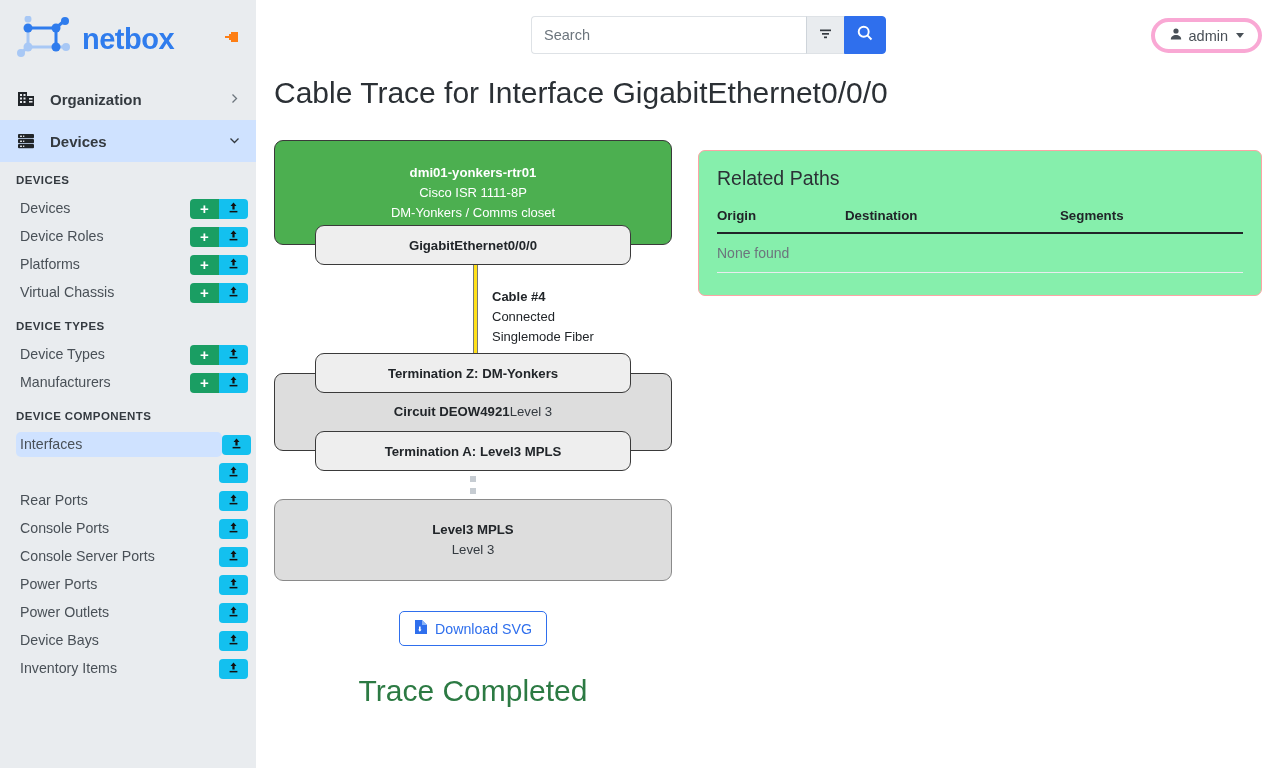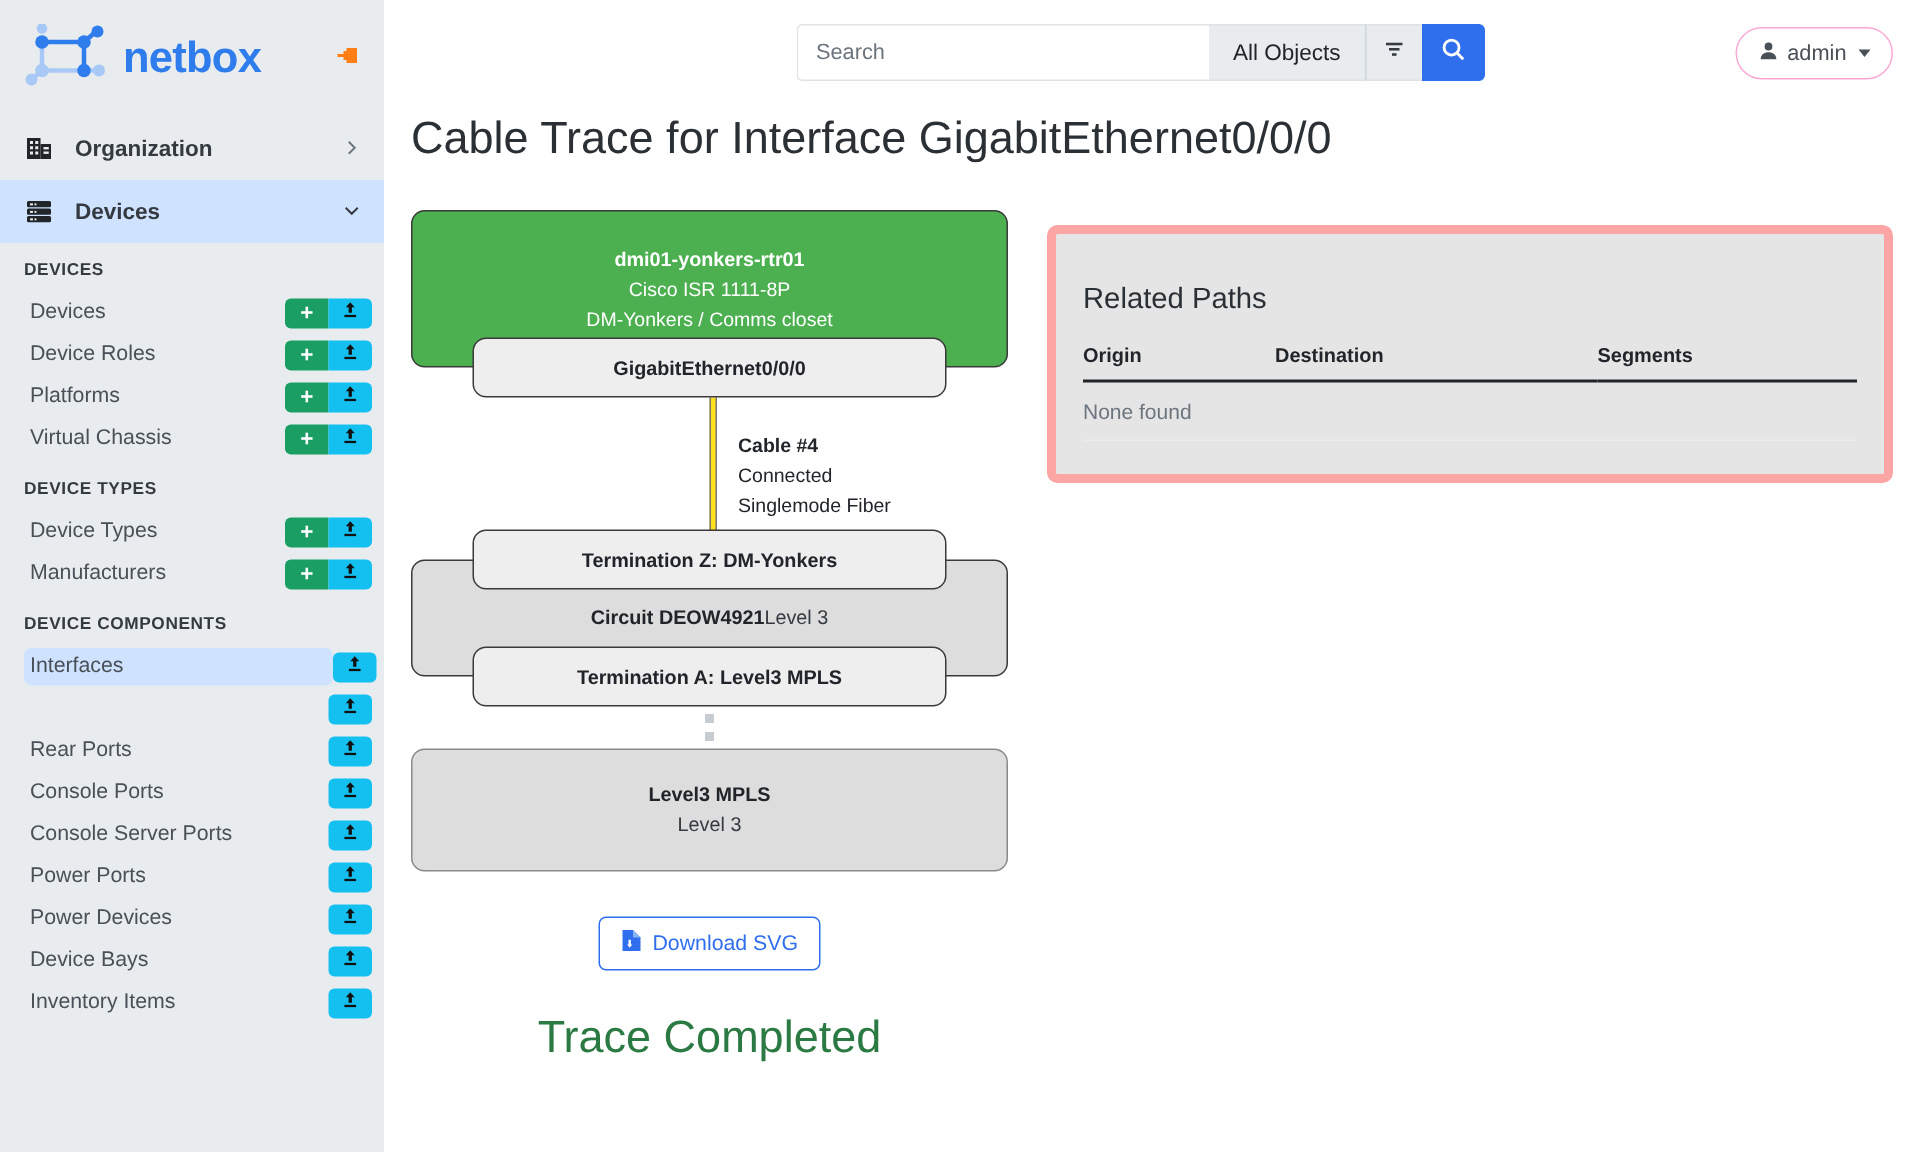--- a/index.html
+++ b/index.html
@@ -104,21 +104,21 @@
   }
   .search-go {
     display: flex; align-items: center; justify-content: center;
     width: 42px; height: 38px; background: #2f6fed;
     border: 1px solid #2f6fed; border-radius: 0 4px 4px 0; cursor: pointer;
   }
   .userbtn {
     position: absolute; right: 18px; top: 18px;
     height: 35px; min-width: 102px;
     display: flex; align-items: center; justify-content: center; gap: 6px;
-    border: 1px solid #f9a8d4; border-radius: 18px;
+    border: 4px solid #f9a8d4; border-radius: 18px;
     background: #fff; color: #495057; font-size: 14.5px;
     padding: 0 14px; cursor: pointer;
   }
   .caret {
     width: 0; height: 0; border-left: 4.5px solid transparent;
     border-right: 4.5px solid transparent; border-top: 5px solid #495057;
     margin-left: 2px;
   }
 
   .page-title {
@@ -196,22 +196,22 @@
     background: #fff; color: #2f6fed;
     font-size: 14.2px; padding: 7px 14px; cursor: pointer;
   }
   .trace-done {
     text-align: center; color: #2c7a43;
     font-size: 30px; font-weight: 400; margin-top: 28px;
   }
 
   
   .card {
-    border: 6px solid #fca5a5; border-radius: 7px; background: #e5e5e5;
-    padding: 32px 18px 22px 18px;
+    border: 1px solid #fca5a5; border-radius: 7px; background: #86efac;
+    padding: 16px 18px 22px 18px;
   }
   .card-title { font-size: 19.5px; color: #2b3035; font-weight: 400; margin-bottom: 18px; }
   table.rp { width: 100%; border-collapse: collapse; }
   table.rp th {
     text-align: left; font-size: 13.3px; font-weight: 700; color: #212529;
     padding: 0 0 9px 0; border-bottom: 2px solid #212529;
   }
   table.rp td {
     font-size: 14px; color: #6c757d; padding: 11px 0;
     border-bottom: 1px solid #e9ecef;
@@ -446,21 +446,21 @@
           <div class="btn-group">
             <div class="mini-btn mini-imp only">
               <span><svg width="13" height="13" viewBox="0 0 13 13">
                   <path d="M6.5 1.5l3 3.4H7.6v3.6H5.4V4.9H3.5z" fill="#111"></path>
                   <rect x="2.6" y="9.9" width="7.8" height="1.5" fill="#111"></rect>
                 </svg></span>
             </div>
           </div>
         </div>
         <div class="nav-row">
-          <span class="nav-link">Power Devices</span>
+          <span class="nav-link">Power Outlets</span>
           <div class="btn-group">
             <div class="mini-btn mini-imp only">
               <span><svg width="13" height="13" viewBox="0 0 13 13">
                   <path d="M6.5 1.5l3 3.4H7.6v3.6H5.4V4.9H3.5z" fill="#111"></path>
                   <rect x="2.6" y="9.9" width="7.8" height="1.5" fill="#111"></rect>
                 </svg></span>
             </div>
           </div>
         </div>
         <div class="nav-row">
@@ -486,23 +486,20 @@
           </div>
         </div>
       </div>
   </aside>
 
   <main class="main">
 
     <div class="topbar">
       <div class="searchwrap">
         <input class="search-input" type="text" placeholder="Search" style="">
-        <div class="search-select">
-          <span>All Objects</span>
-        </div>
         <div class="search-filter">
           <span>
             <svg width="17" height="17" viewBox="0 0 17 17">
               <rect x="3" y="4.5" width="11" height="1.7" fill="#343a40"></rect>
               <rect x="5" y="8" width="7" height="1.7" fill="#343a40"></rect>
               <rect x="7" y="11.5" width="3" height="1.7" fill="#343a40"></rect>
             </svg>
           </span>
         </div>
         <div class="search-go">

